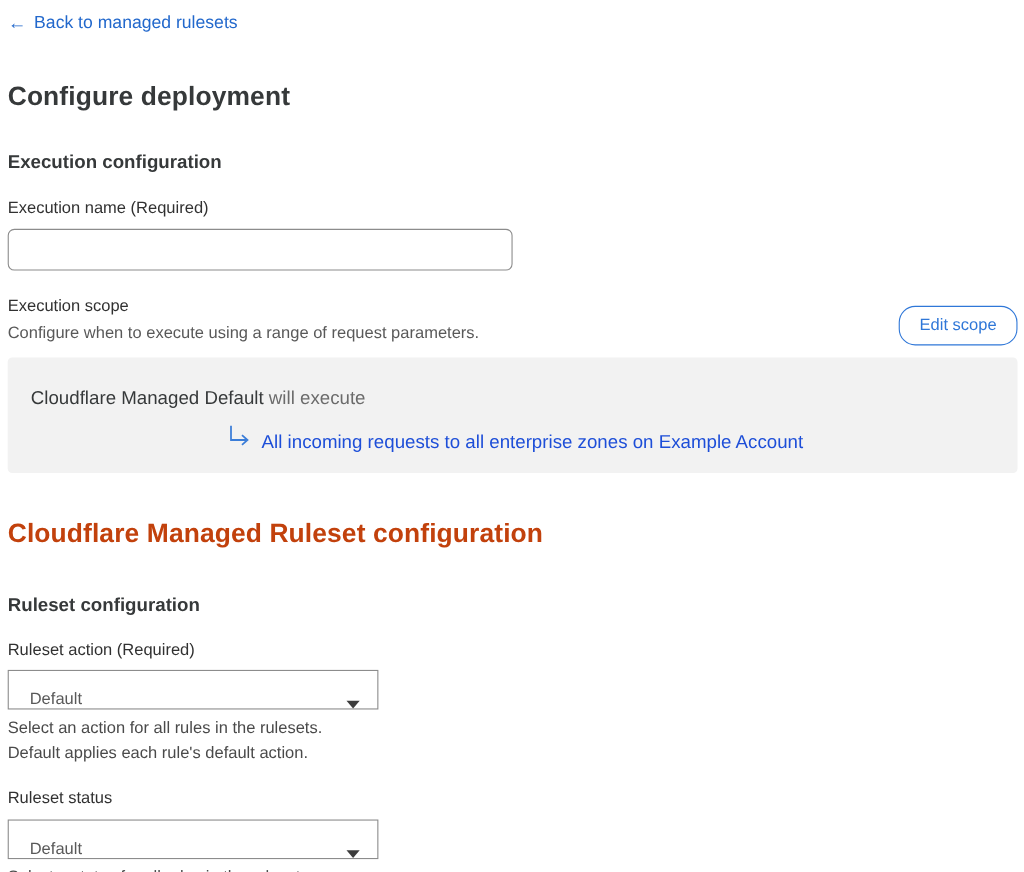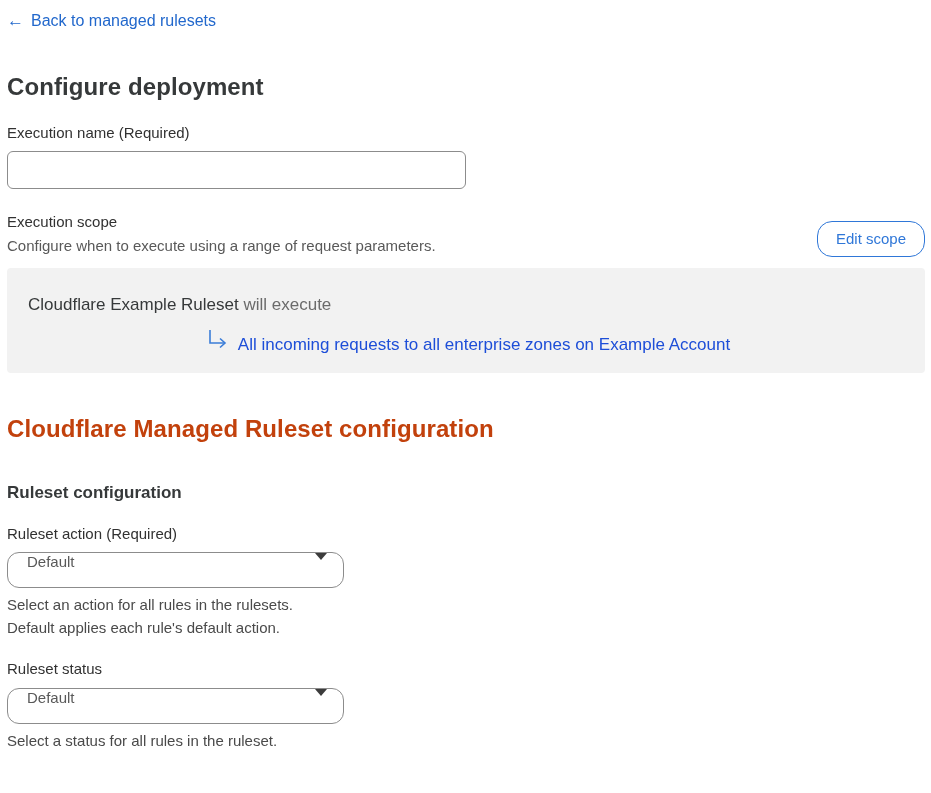--- a/index.html
+++ b/index.html
@@ -78,23 +78,23 @@
     margin-top: 15px; margin-left: 4px;
     display: flex; align-items: flex-end; gap: 9px;
     font-size: 17px; color: #1d4ed8; line-height: 19px; justify-content: center;
   }
   .branch-arrow { flex: 0 0 auto; display: inline-block; margin-bottom: 0px; }
 
   
   .select-box {
     margin-top: 10px;
     width: 337px; height: 36px;
-    border: 1px solid #8c8c8c; border-radius: 12px;
+    border: 1px solid #8c8c8c; border-radius: 0;
     background: #fff; cursor: pointer;
-    display: flex; align-items: flex-start; justify-content: space-between;
+    display: flex; align-items: flex-end; justify-content: space-between;
     padding: 0 16px 0 19px;
   }
   .select-box.status { margin-top: 11px; }
   .select-value { font-size: 15px; color: #595959; }
   .chevron {
     width: 0; height: 0;
     border-left: 6px solid transparent; border-right: 6px solid transparent;
     border-top: 7px solid #3c3c3c;
   }
 
@@ -108,35 +108,36 @@
 
 <div class="container">
 
   <a class="back-link">
     <span class="arrow">←</span>
     <span>Back to managed rulesets</span>
   </a>
 
   <h1 class="page-title">Configure deployment</h1>
 
+  <h2 class="section-title">Execution configuration</h2>
 
   <div class="field-label">Execution name (Required)</div>
   <input class="text-input" type="text" value="" style="">
 
   <div class="scope-row">
     <div class="scope-text">
       <div class="scope-label">Execution scope</div>
       <div class="scope-desc">Configure when to execute using a range of request parameters.</div>
     </div>
     <button class="edit-scope-btn">Edit scope</button>
   </div>
 
   <div class="summary-box">
     <div class="summary-line1">
-      <span class="ruleset-name">Cloudflare Example Ruleset</span><span class="muted"> will execute</span>
+      <span class="ruleset-name">Cloudflare Managed Default</span><span class="muted"> will execute</span>
     </div>
     <div class="summary-line2">
       <span class="branch-arrow">
         <svg width="22" height="21" viewBox="0 0 22 21">
           <path d="M3 1 V 14 H 17" fill="none" stroke="#3b7dd8" stroke-width="1.6"></path>
           <path d="M13 9.5 L 18 14 L 13 18.5" fill="none" stroke="#3b7dd8" stroke-width="1.6"></path>
         </svg>
       </span>
       <span>All incoming requests to all enterprise zones on Example Account</span>
     </div>

